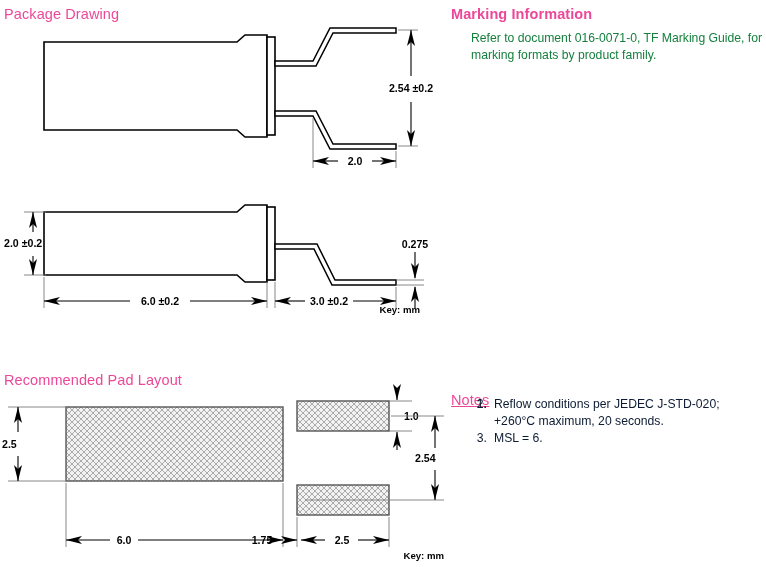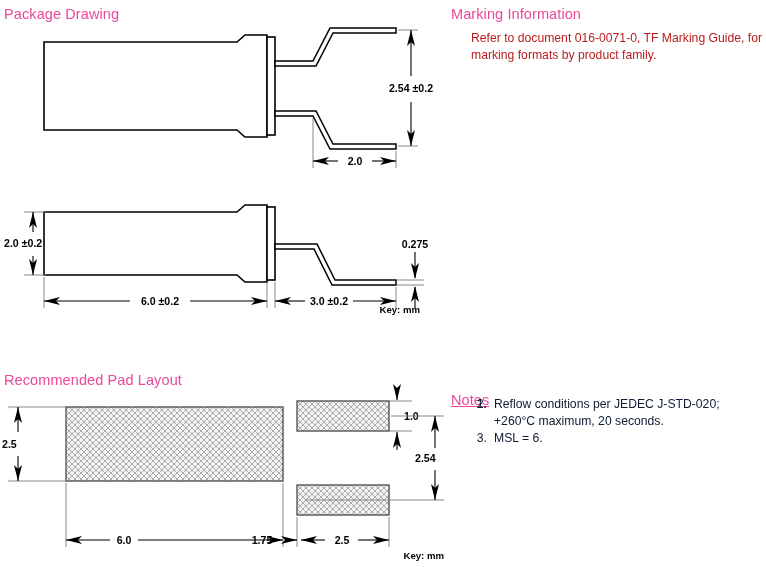--- a/index.html
+++ b/index.html
@@ -20,30 +20,30 @@
   .section-title {
     position: absolute;
     font-family: "Liberation Sans", sans-serif;
     font-size: 14.5px;
     color: #ec4899;
     letter-spacing: 0.1px;
     white-space: nowrap;
   }
 
   #title-package-drawing { left: 4px;   top: 6px; }
-  #title-marking-info    { left: 451px; top: 6px; }
+  #title-marking-info    { left: 451px; top: 6px; font-weight: bold; }
   #title-pad-layout      { left: 4px;   top: 372px; }
   #title-notes           { left: 451px; top: 392px; text-decoration: underline; }
 
   .body-text {
     position: absolute;
     font-family: "Liberation Sans", sans-serif;
     font-size: 12.2px;
     line-height: 17px;
-    color: #b91c1c;
+    color: #15803d;
   }
 
   #marking-body {
     left: 471px;
     top: 30px;
     width: 292px;
   }
 
   #notes-list {
     position: absolute;

